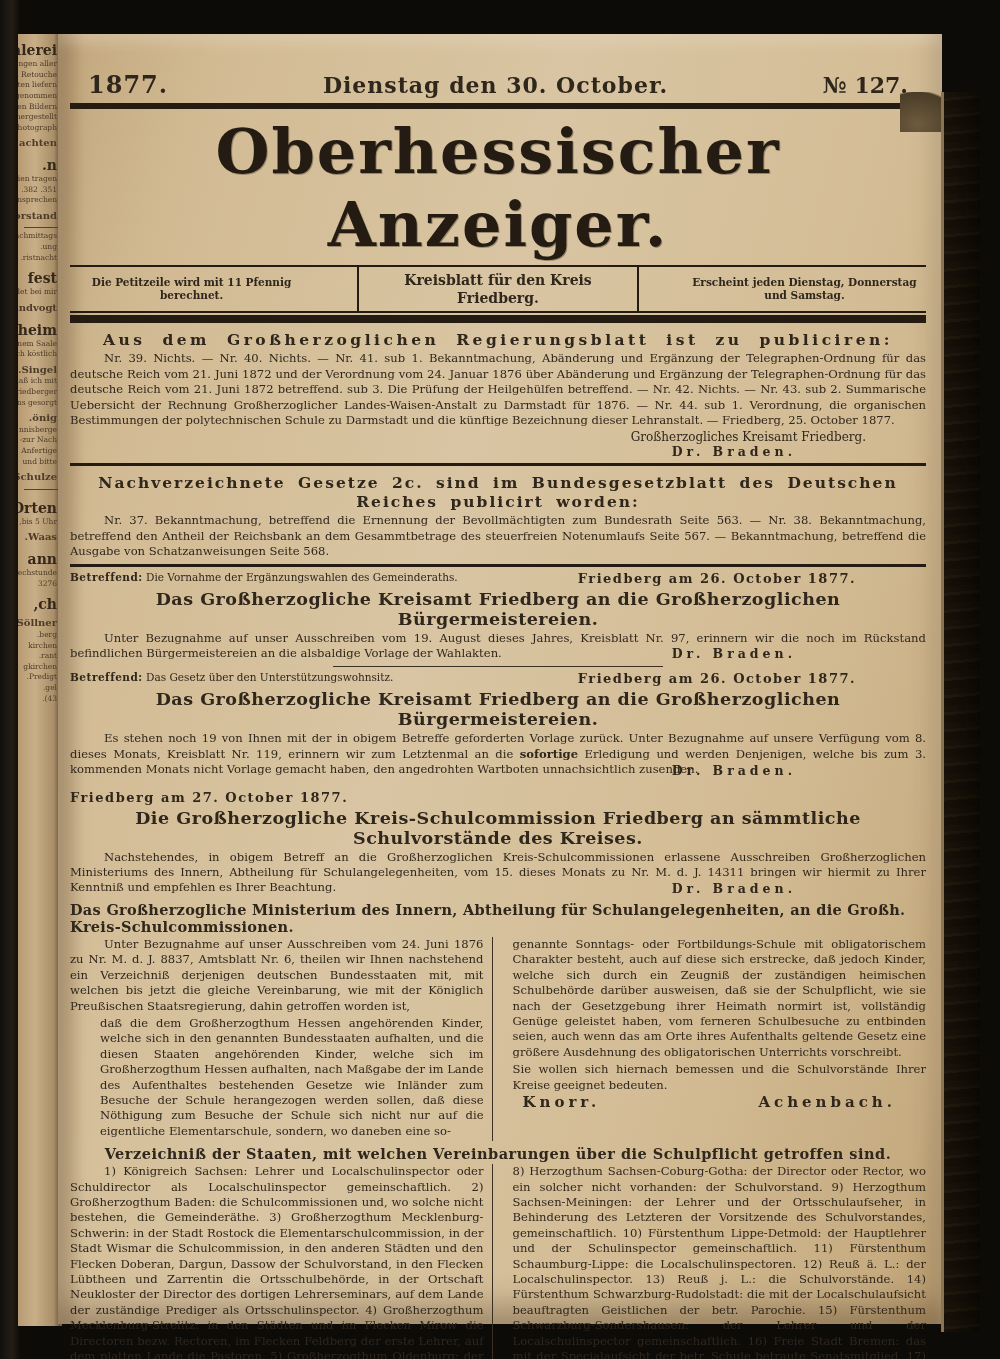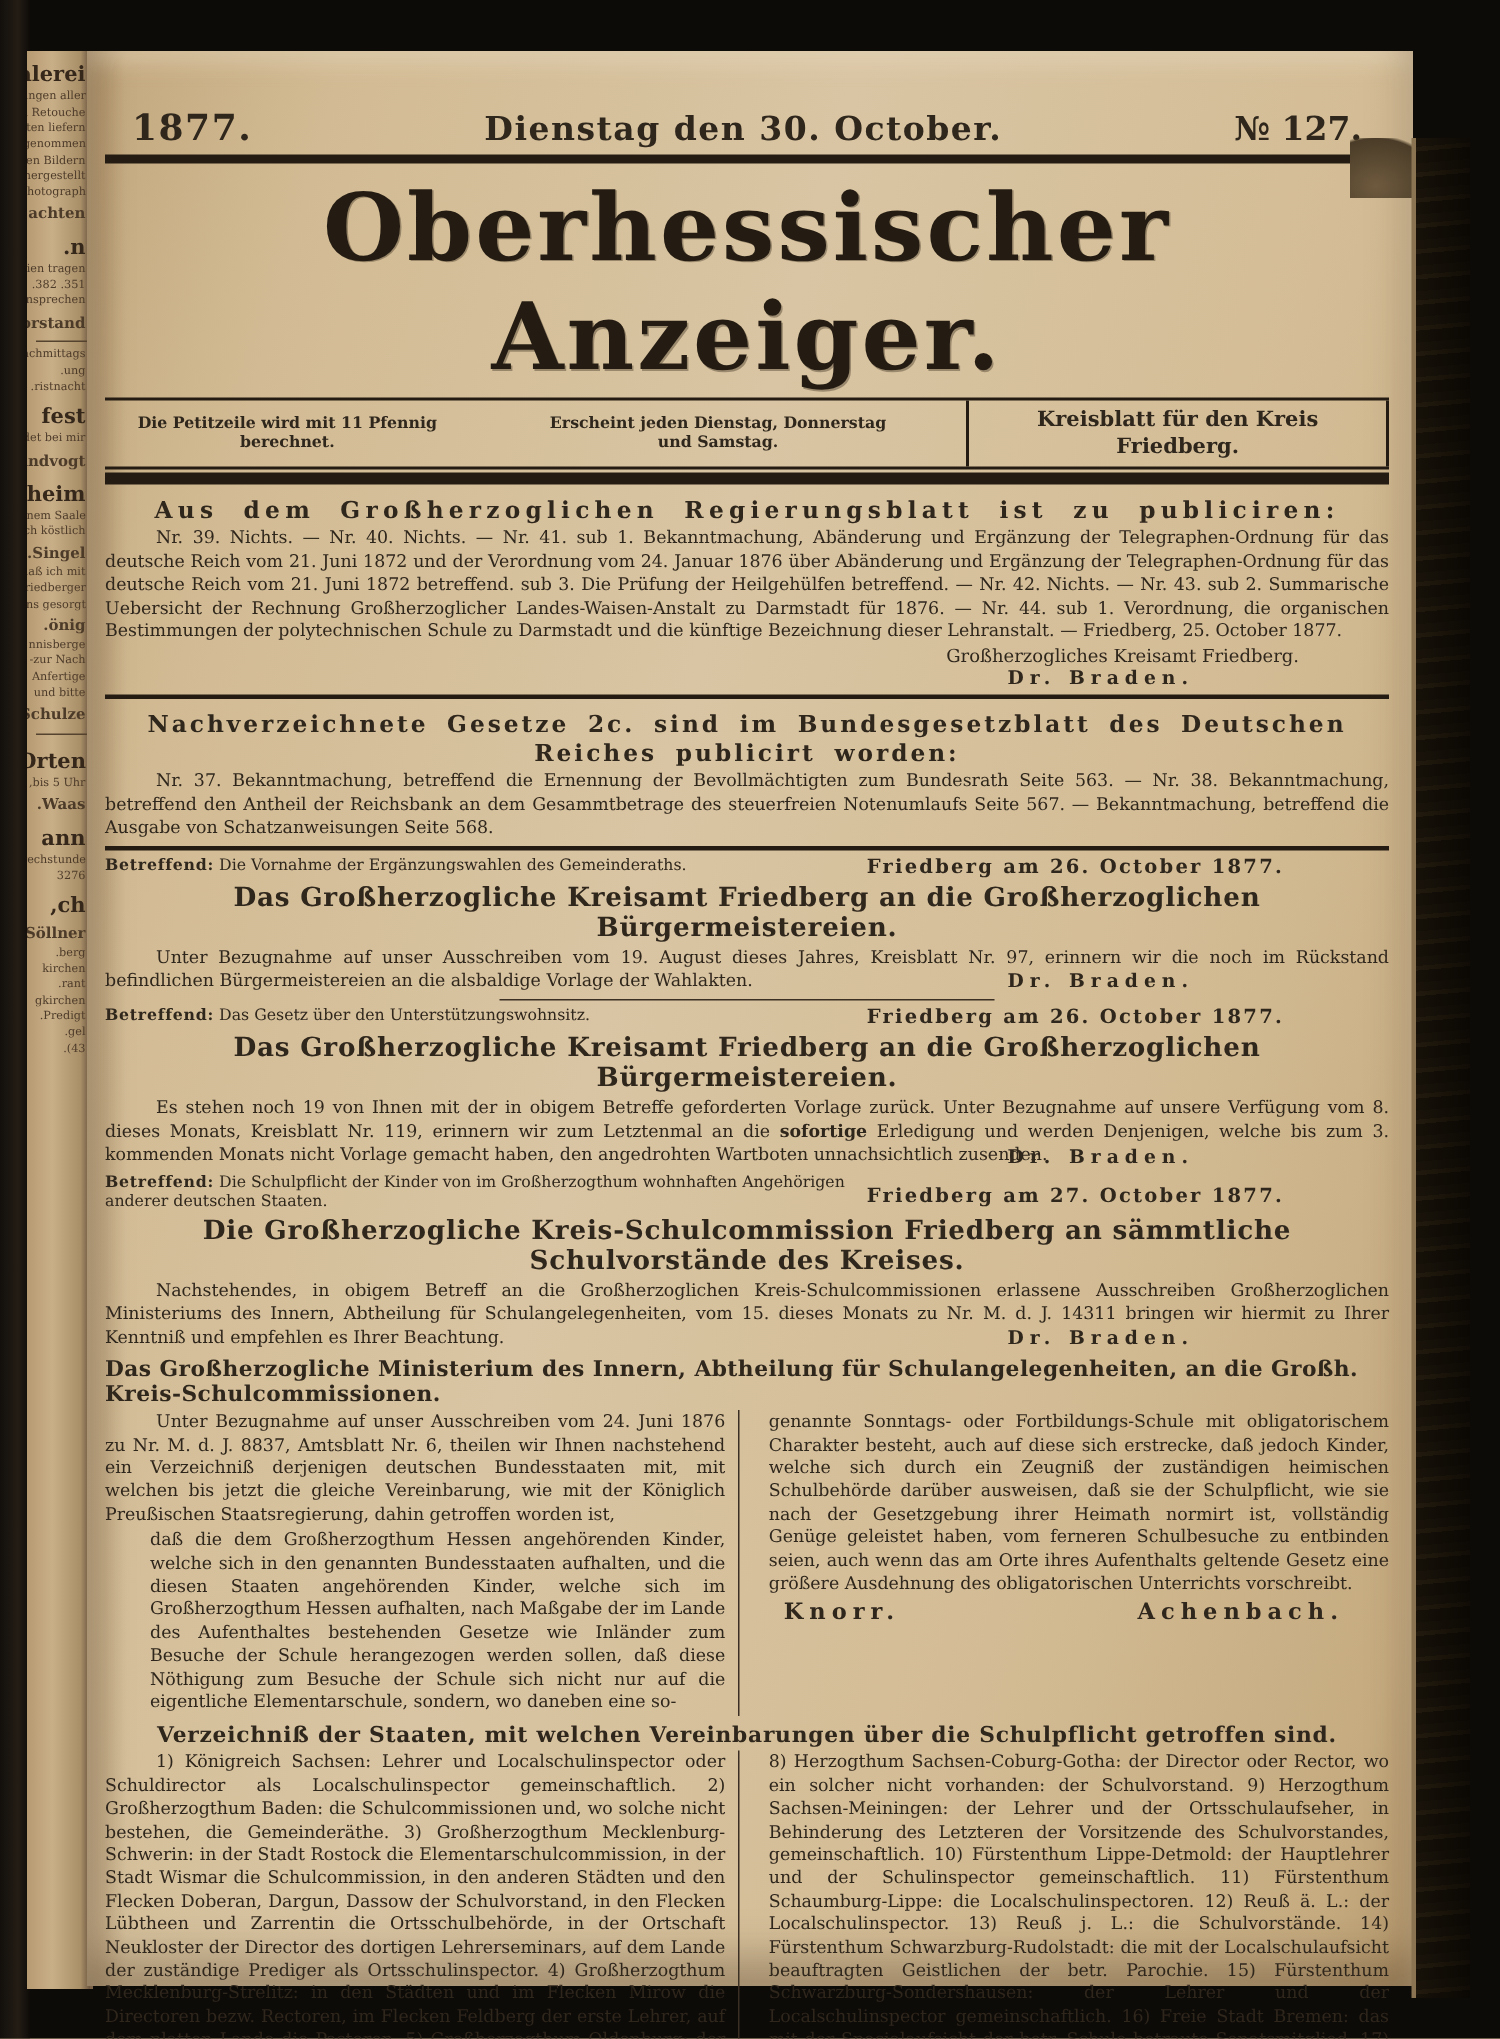--- a/index.html
+++ b/index.html
@@ -137,22 +137,22 @@
       <span class="mast-year">1877.</span>
       <span class="mast-date">Dienstag den 30. October.</span>
       <span class="mast-issue">№ 127.</span>
     </div>
     <div class="rule-heavy"></div>
 
     <h1 class="title">Oberhessischer Anzeiger.</h1>
 
     <div class="subhead">
       <div class="sub-col">Die Petitzeile wird mit 11 Pfennig berechnet.</div>
+      <div class="sub-col sub-mid">Kreisblatt für den Kreis Friedberg.</div>
       <div class="sub-col">Erscheint jeden Dienstag, Donnerstag und Samstag.</div>
-      <div class="sub-col sub-mid">Kreisblatt für den Kreis Friedberg.</div>
     </div>
     <div class="rule-x"></div>
 
     <section>
       <h2 class="spreadhead">Aus dem Großherzoglichen Regierungsblatt ist zu publiciren:</h2>
       <p class="body indent">Nr. 39. Nichts. — Nr. 40. Nichts. — Nr. 41. sub 1. Bekanntmachung, Abänderung und Ergänzung der Telegraphen-Ordnung für das deutsche Reich vom 21. Juni 1872 und der Verordnung vom 24. Januar 1876 über Abänderung und Ergänzung der Telegraphen-Ordnung für das deutsche Reich vom 21. Juni 1872 betreffend. sub 3. Die Prüfung der Heilgehülfen betreffend. — Nr. 42. Nichts. — Nr. 43. sub 2. Summarische Uebersicht der Rechnung Großherzoglicher Landes-Waisen-Anstalt zu Darmstadt für 1876. — Nr. 44. sub 1. Verordnung, die organischen Bestimmungen der polytechnischen Schule zu Darmstadt und die künftige Bezeichnung dieser Lehranstalt. — Friedberg, 25. October 1877.</p>
       <div class="sig-right">Großherzogliches Kreisamt Friedberg.</div>
       <div class="sig-name">Dr. Braden.</div>
     </section>
     <div class="rule-med" style="margin-top:4px"></div>
@@ -179,36 +179,36 @@
         <div class="betr"><b>Betreffend:</b> <span>Das Gesetz über den Unterstützungswohnsitz.</span></div>
         <div class="dateline">Friedberg am 26. October 1877.</div>
       </div>
       <h3 class="amt-head">Das Großherzogliche Kreisamt Friedberg an die Großherzoglichen Bürgermeistereien.</h3>
       <p class="body indent" style="margin-bottom:0"><span>Es stehen noch 19 von Ihnen mit der in obigem Betreffe geforderten Vorlage zurück. Unter Bezugnahme auf unsere Verfügung vom 8. dieses Monats, Kreisblatt Nr. 119, erinnern wir zum Letztenmal an die </span><b>sofortige</b><span> Erledigung und werden Denjenigen, welche bis zum 3. kommenden Monats nicht Vorlage gemacht haben, den angedrohten Wartboten unnachsichtlich zusenden.</span></p>
       <div class="sig-name" style="margin-top:-15px">Dr. Braden.</div>
     </section>
 
     <section>
       <div class="betr-row">
-        <div class="betr"><b>Betreffend:</b> <span>Die Schulpflicht der Kinder von im Großherzogthum wohnhaften Angehörigen anderer deutschen Staaten.</span></div>
         <div class="dateline" style="margin-top:8px">Friedberg am 27. October 1877.</div>
       </div>
       <h3 class="amt-head">Die Großherzogliche Kreis-Schulcommission Friedberg an sämmtliche Schulvorstände des Kreises.</h3>
       <p class="body indent" style="margin-bottom:0">Nachstehendes, in obigem Betreff an die Großherzoglichen Kreis-Schulcommissionen erlassene Ausschreiben Großherzoglichen Ministeriums des Innern, Abtheilung für Schulangelegenheiten, vom 15. dieses Monats zu Nr. M. d. J. 14311 bringen wir hiermit zu Ihrer Kenntniß und empfehlen es Ihrer Beachtung.</p>
       <div class="sig-name" style="margin-top:-15px">Dr. Braden.</div>
 
       <h4 class="min-head">Das Großherzogliche Ministerium des Innern, Abtheilung für Schulangelegenheiten, an die Großh. Kreis-Schulcommissionen.</h4>
 
       <div class="cols">
         <div class="col-l">
           <p class="body indent" style="margin-top:0">Unter Bezugnahme auf unser Ausschreiben vom 24. Juni 1876 zu Nr. M. d. J. 8837, Amtsblatt Nr. 6, theilen wir Ihnen nachstehend ein Verzeichniß derjenigen deutschen Bundesstaaten mit, mit welchen bis jetzt die gleiche Vereinbarung, wie mit der Königlich Preußischen Staatsregierung, dahin getroffen worden ist,</p>
           <p class="body hang" style="margin-top:0">daß die dem Großherzogthum Hessen angehörenden Kinder, welche sich in den genannten Bundesstaaten aufhalten, und die diesen Staaten angehörenden Kinder, welche sich im Großherzogthum Hessen aufhalten, nach Maßgabe der im Lande des Aufenthaltes bestehenden Gesetze wie Inländer zum Besuche der Schule herangezogen werden sollen, daß diese Nöthigung zum Besuche der Schule sich nicht nur auf die eigentliche Elementarschule, sondern, wo daneben eine so-</p>
         </div>
         <div class="col-r">
           <p class="body" style="margin-top:0">genannte Sonntags- oder Fortbildungs-Schule mit obligatorischem Charakter besteht, auch auf diese sich erstrecke, daß jedoch Kinder, welche sich durch ein Zeugniß der zuständigen heimischen Schulbehörde darüber ausweisen, daß sie der Schulpflicht, wie sie nach der Gesetzgebung ihrer Heimath normirt ist, vollständig Genüge geleistet haben, vom ferneren Schulbesuche zu entbinden seien, auch wenn das am Orte ihres Aufenthalts geltende Gesetz eine größere Ausdehnung des obligatorischen Unterrichts vorschreibt.</p>
+          <p class="body" style="margin:0">Sie wollen sich hiernach bemessen und die Schulvorstände Ihrer Kreise geeignet bedeuten.</p>
           <div class="sig-pair">
             <span class="nm">Knorr.</span>
             <span class="nm">Achenbach.</span>
           </div>
         </div>
       </div>
 
       <div class="verz-head">Verzeichniß der Staaten, mit welchen Vereinbarungen über die Schulpflicht getroffen sind.</div>
 
       <div class="cols">

